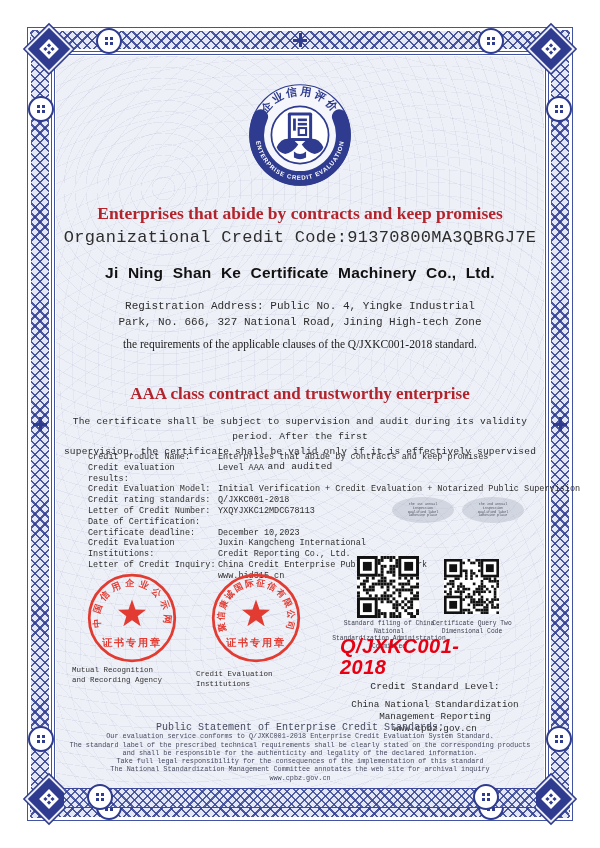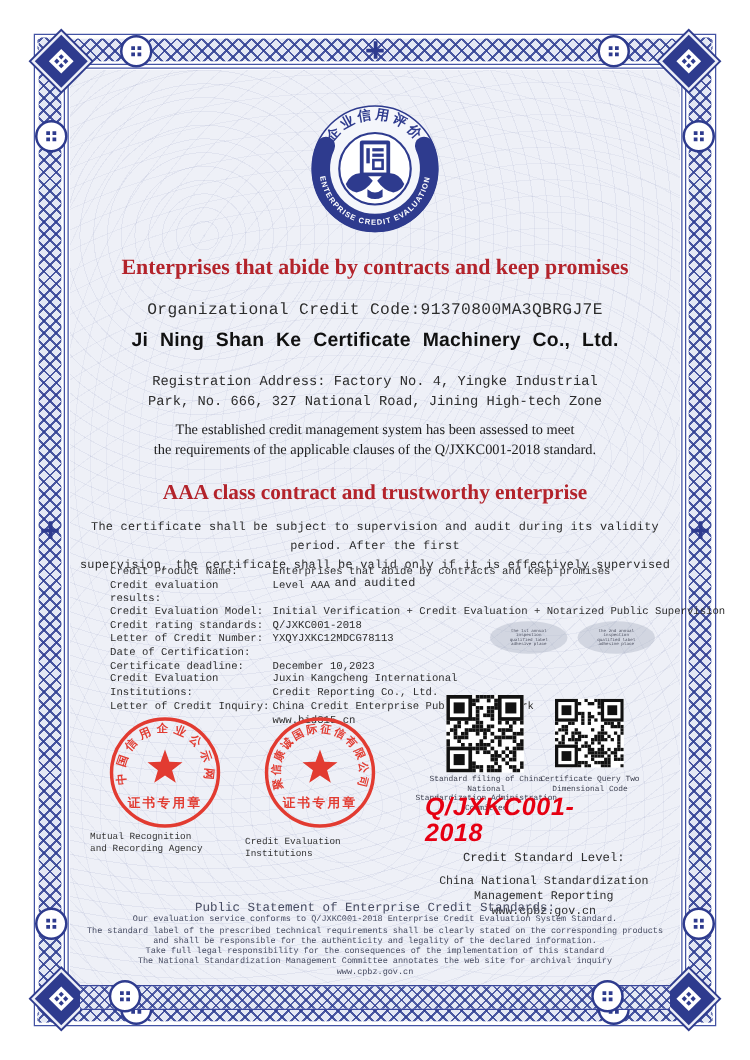--- a/index.html
+++ b/index.html
@@ -39,21 +39,21 @@
   .cross:after{left:0;top:6px;width:14px;height:2.5px;}
   
   .bstrip{position:absolute;left:64px;right:64px;top:788px;height:18px;border-top:1.5px solid #3a479b;border-bottom:1.5px solid #3a479b;
     background:repeating-linear-gradient(45deg, rgba(47,62,146,.8) 0 1.5px, transparent 1.5px 6px),
                repeating-linear-gradient(-45deg, rgba(47,62,146,.8) 0 1.5px, transparent 1.5px 6px),#e4e8f4;}
   
   .center{position:absolute;left:58px;width:484px;text-align:center;}
   .serif{font-family:"Liberation Serif",serif;}
   .mono{font-family:"Liberation Mono","DejaVu Sans Mono",monospace;}
   .title-red{font-family:"Liberation Serif",serif;font-weight:bold;color:#b3232b;font-size:17.5px;}
-  .org-code{top:240px;font-size:13px;color:#2d2d2d;letter-spacing:.3px;}
+  .org-code{top:228px;font-size:17px;color:#2d2d2d;letter-spacing:.3px;}
   .company{top:264px;font-size:15.5px;font-weight:bold;color:#111;word-spacing:5px;letter-spacing:.2px;}
   .addr{top:298px;font-size:11px;color:#2d2d2d;line-height:16px;}
   .assess{top:337px;font-size:11.5px;color:#1a1a1a;line-height:15.5px;}
   .aaa{top:384px;}
   .superv{top:414px;font-size:9.5px;color:#2b2b2b;line-height:15px;letter-spacing:.2px;}
   .details{position:absolute;left:88px;top:452px;font-size:8.5px;color:#2f2f2f;}
   .drow{display:grid;grid-template-columns:130px auto;line-height:10.8px;}
   .dval{white-space:pre-line;}
   .pre{white-space:pre-line;}
   
@@ -175,25 +175,24 @@
         <path d="M53,79 Q60,85 67,79 L67,86 Q60,90 53,86 Z" fill="#2e3b8e"></path>
       </g>
     </svg>
   </div>
 
   <div class="center title-red" style="top:203px">Enterprises that abide by contracts and keep promises</div>
   <div class="center mono org-code"><span>Organizational Credit Code:</span><span>91370800MA3QBRGJ7E</span></div>
   <div class="center company" style="top:264px">Ji Ning Shan Ke Certificate Machinery Co., Ltd.</div>
 
   <div class="center mono addr">
-      <div>Registration Address: Factory No. 4, Yingke Industrial</div>
+      <div>Registration Address: Public No. 4, Yingke Industrial</div>
       <div>Park, No. 666, 327 National Road, Jining High-tech Zone</div>
     </div>
   <div class="center serif assess">
-      <div>The established credit management system has been assessed to meet</div>
       <div>the requirements of the applicable clauses of the Q/JXKC001-2018 standard.</div>
     </div>
   <div class="center title-red aaa" style="font-size:17px">AAA class contract and trustworthy enterprise</div>
   <div class="center mono superv">
       <div>The certificate shall be subject to supervision and audit during its validity period. After the first</div>
       <div>supervision, the certificate shall be valid only if it is effectively supervised and audited</div>
     </div>
 
   <div class="details mono">
       <div class="drow">

